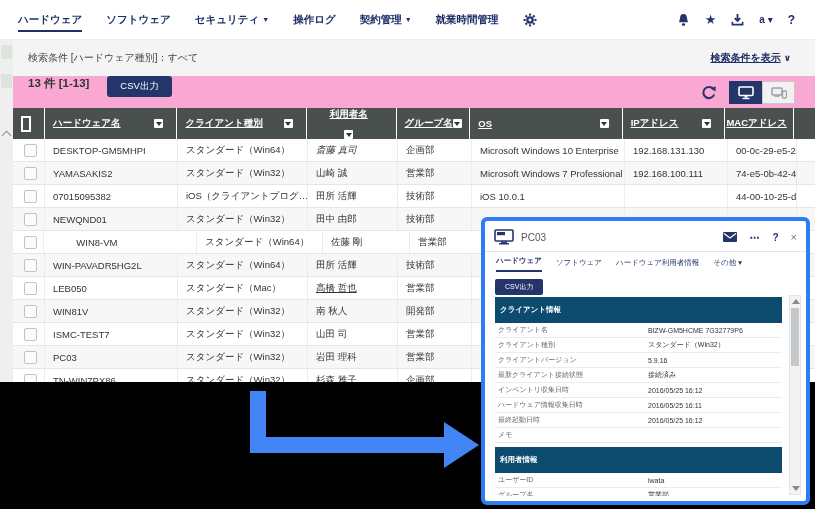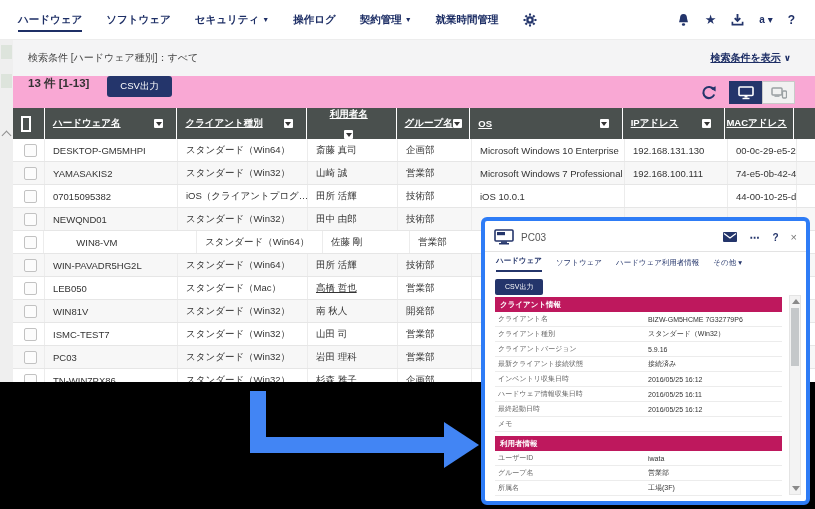--- a/index.html
+++ b/index.html
@@ -86,21 +86,21 @@
   #p-more{font-size:10px;font-weight:bold;letter-spacing:1px;cursor:pointer;}
   #p-help{font-size:10px;font-weight:bold;cursor:pointer;}
   #p-close{font-size:11px;color:#777;cursor:pointer;}
   #p-tabs{height:20px;display:flex;gap:14px;padding-left:11px;align-items:flex-end;}
   .p-tab{font-size:7.5px;color:#24356b;padding-bottom:4px;cursor:pointer;white-space:nowrap;}
   .p-tab.active{font-weight:bold;border-bottom:2px solid #24356b;}
   #p-csv{margin:7px 0 4px 10px;background:#24356b;color:#fff;font-size:7px;padding:3px 10px;
          border:none;border-radius:2px;cursor:pointer;
          font-family:"Liberation Sans","DejaVu Sans",sans-serif;}
   #p-body{position:absolute;left:10px;right:24px;top:76px;bottom:5px;overflow:hidden;}
-  .sec-bar{height:15px;background:#be185d;color:#fff;font-size:7.5px;display:flex;
+  .sec-bar{height:26px;background:#0c4a6e;color:#fff;font-size:7.5px;display:flex;
            align-items:center;padding-left:5px;font-weight:bold;margin-top:4px;}
   .sec-bar:first-child{margin-top:0;}
   .kv{height:14px;display:flex;align-items:center;border-bottom:1px solid #ececec;font-size:7px;}
   .kv .k{width:150px;color:#666;padding-left:3px;white-space:nowrap;flex:none;}
   .kv .v{color:#333;white-space:nowrap;}
   #p-scroll{position:absolute;right:5px;top:74px;bottom:6px;width:12px;background:#f3f3f3;
             border:1px solid #e4e4e4;box-sizing:border-box;}
   .sc-arrow{position:absolute;left:2px;width:0;height:0;border-left:4px solid transparent;
             border-right:4px solid transparent;}
   #sc-up{top:3px;border-bottom:5px solid #8a8a8a;}
@@ -261,21 +261,21 @@
           </svg>
         </div>
       </div>
     <div id="tbody">
         <div class="trow">
           <div class="td" style="width: 32px;">
             <span class="cb"></span>
           </div>
           <div class="td" style="width: 133px;">DESKTOP-GM5MHPI</div>
           <div class="td" style="width: 130px;">スタンダード（Win64）</div>
-          <div class="td" style="width: 90px;">斎藤 真司</div>
+          <div class="td" style="width: 90px; font-style: italic;">斎藤 真司</div>
           <div class="td" style="width: 74px;">企画部</div>
           <div class="td" style="width: 153px;">Microsoft Windows 10 Enterprise</div>
           <div class="td" style="width: 103px;">192.168.131.130</div>
           <div class="td" style="width: 69px;">00-0c-29-e5-24-f1</div>
           <div class="td" style="width: 18px;"></div>
         </div>
         <div class="trow">
           <div class="td" style="width: 32px;">
             <span class="cb"></span>
           </div>

